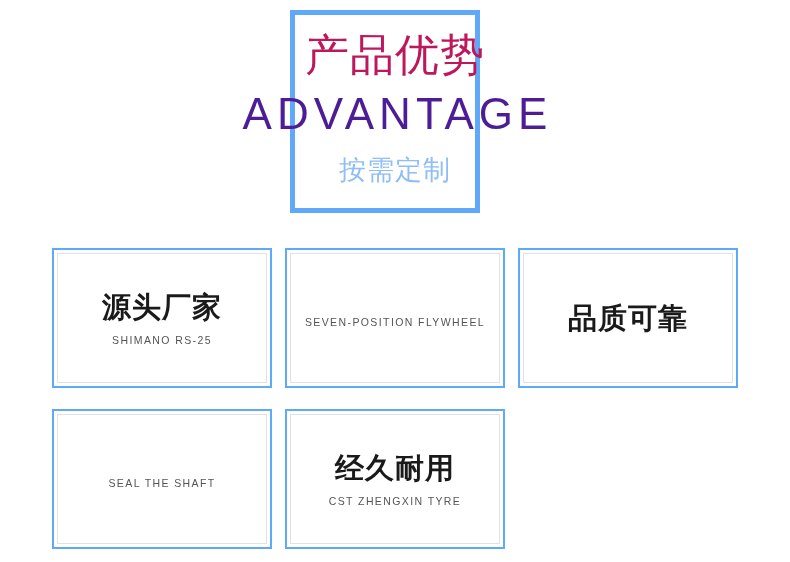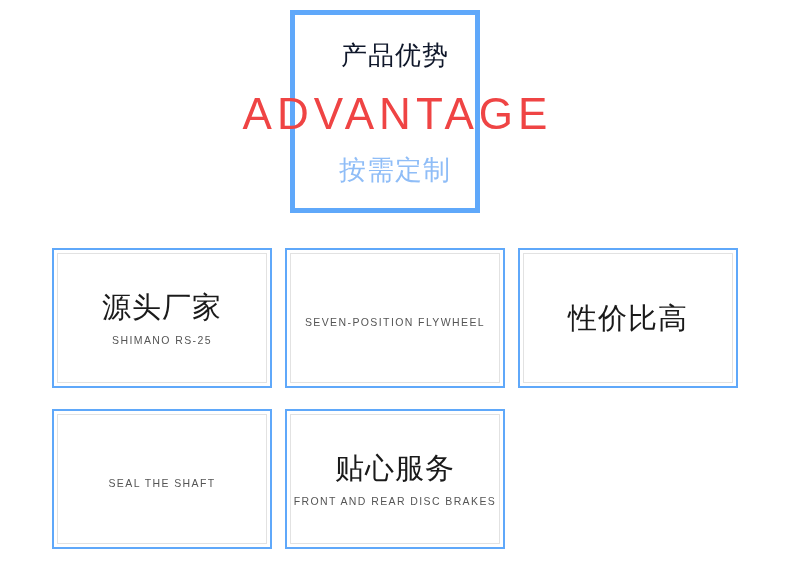--- a/index.html
+++ b/index.html
@@ -46,36 +46,36 @@
     width: 790px;
     height: 232px;
     display: flex;
     flex-direction: column;
     align-items: center;
     justify-content: flex-start;
   }
 
   .title-cn {
     margin-top: 33px;
-    font-size: 26px;
+    font-size: 44px;
     line-height: 44px;
     font-weight: 400;
     letter-spacing: 1px;
-    color: #0f172a;
+    color: #be185d;
     font-family: "DejaVu Sans", "Liberation Sans", sans-serif;
     white-space: nowrap;
   }
 
   .title-en {
     margin-top: 12px;
     font-size: 44px;
     line-height: 50px;
     font-weight: 400;
     letter-spacing: 5px;
-    color: #ef4444;
+    color: #4c1d95;
     white-space: nowrap;
     text-indent: 5px;
   }
 
   .title-sub {
     margin-top: 14px;
     font-size: 27px;
     line-height: 34px;
     font-weight: 400;
     letter-spacing: 1px;
@@ -115,21 +115,21 @@
     top: 3px;
     right: 3px;
     bottom: 3px;
     border: 1px solid #E2E2E2;
     pointer-events: none;
   }
 
   .card-title {
     font-size: 29px;
     line-height: 36px;
-    font-weight: 400;
+    font-weight: 700;
     letter-spacing: 1px;
     color: #1A1A1A;
     font-family: "DejaVu Sans", "Liberation Sans", sans-serif;
     white-space: nowrap;
     position: relative;
     z-index: 2;
   }
 
   .card-sub {
     margin-top: 8px;
@@ -163,28 +163,28 @@
     <div class="card">
       <div class="card-title">源头厂家</div>
       <div class="card-sub">SHIMANO RS-25</div>
     </div>
 
     <div class="card">
       <div class="card-sub">SEVEN-POSITION FLYWHEEL</div>
     </div>
 
     <div class="card">
-      <div class="card-title">性价比高</div>
+      <div class="card-title">品质可靠</div>
     </div>
 
     <div class="card">
       <div class="card-sub">SEAL THE SHAFT</div>
     </div>
 
+    <div class="card">
+      <div class="card-title">经久耐用</div>
+      <div class="card-sub">CST ZHENGXIN TYRE</div>
+    </div>
 
-    <div class="card">
-      <div class="card-title">贴心服务</div>
-      <div class="card-sub">FRONT AND REAR DISC BRAKES</div>
-    </div>
 
   </div>
 
 </div>
 
 </body></html>

